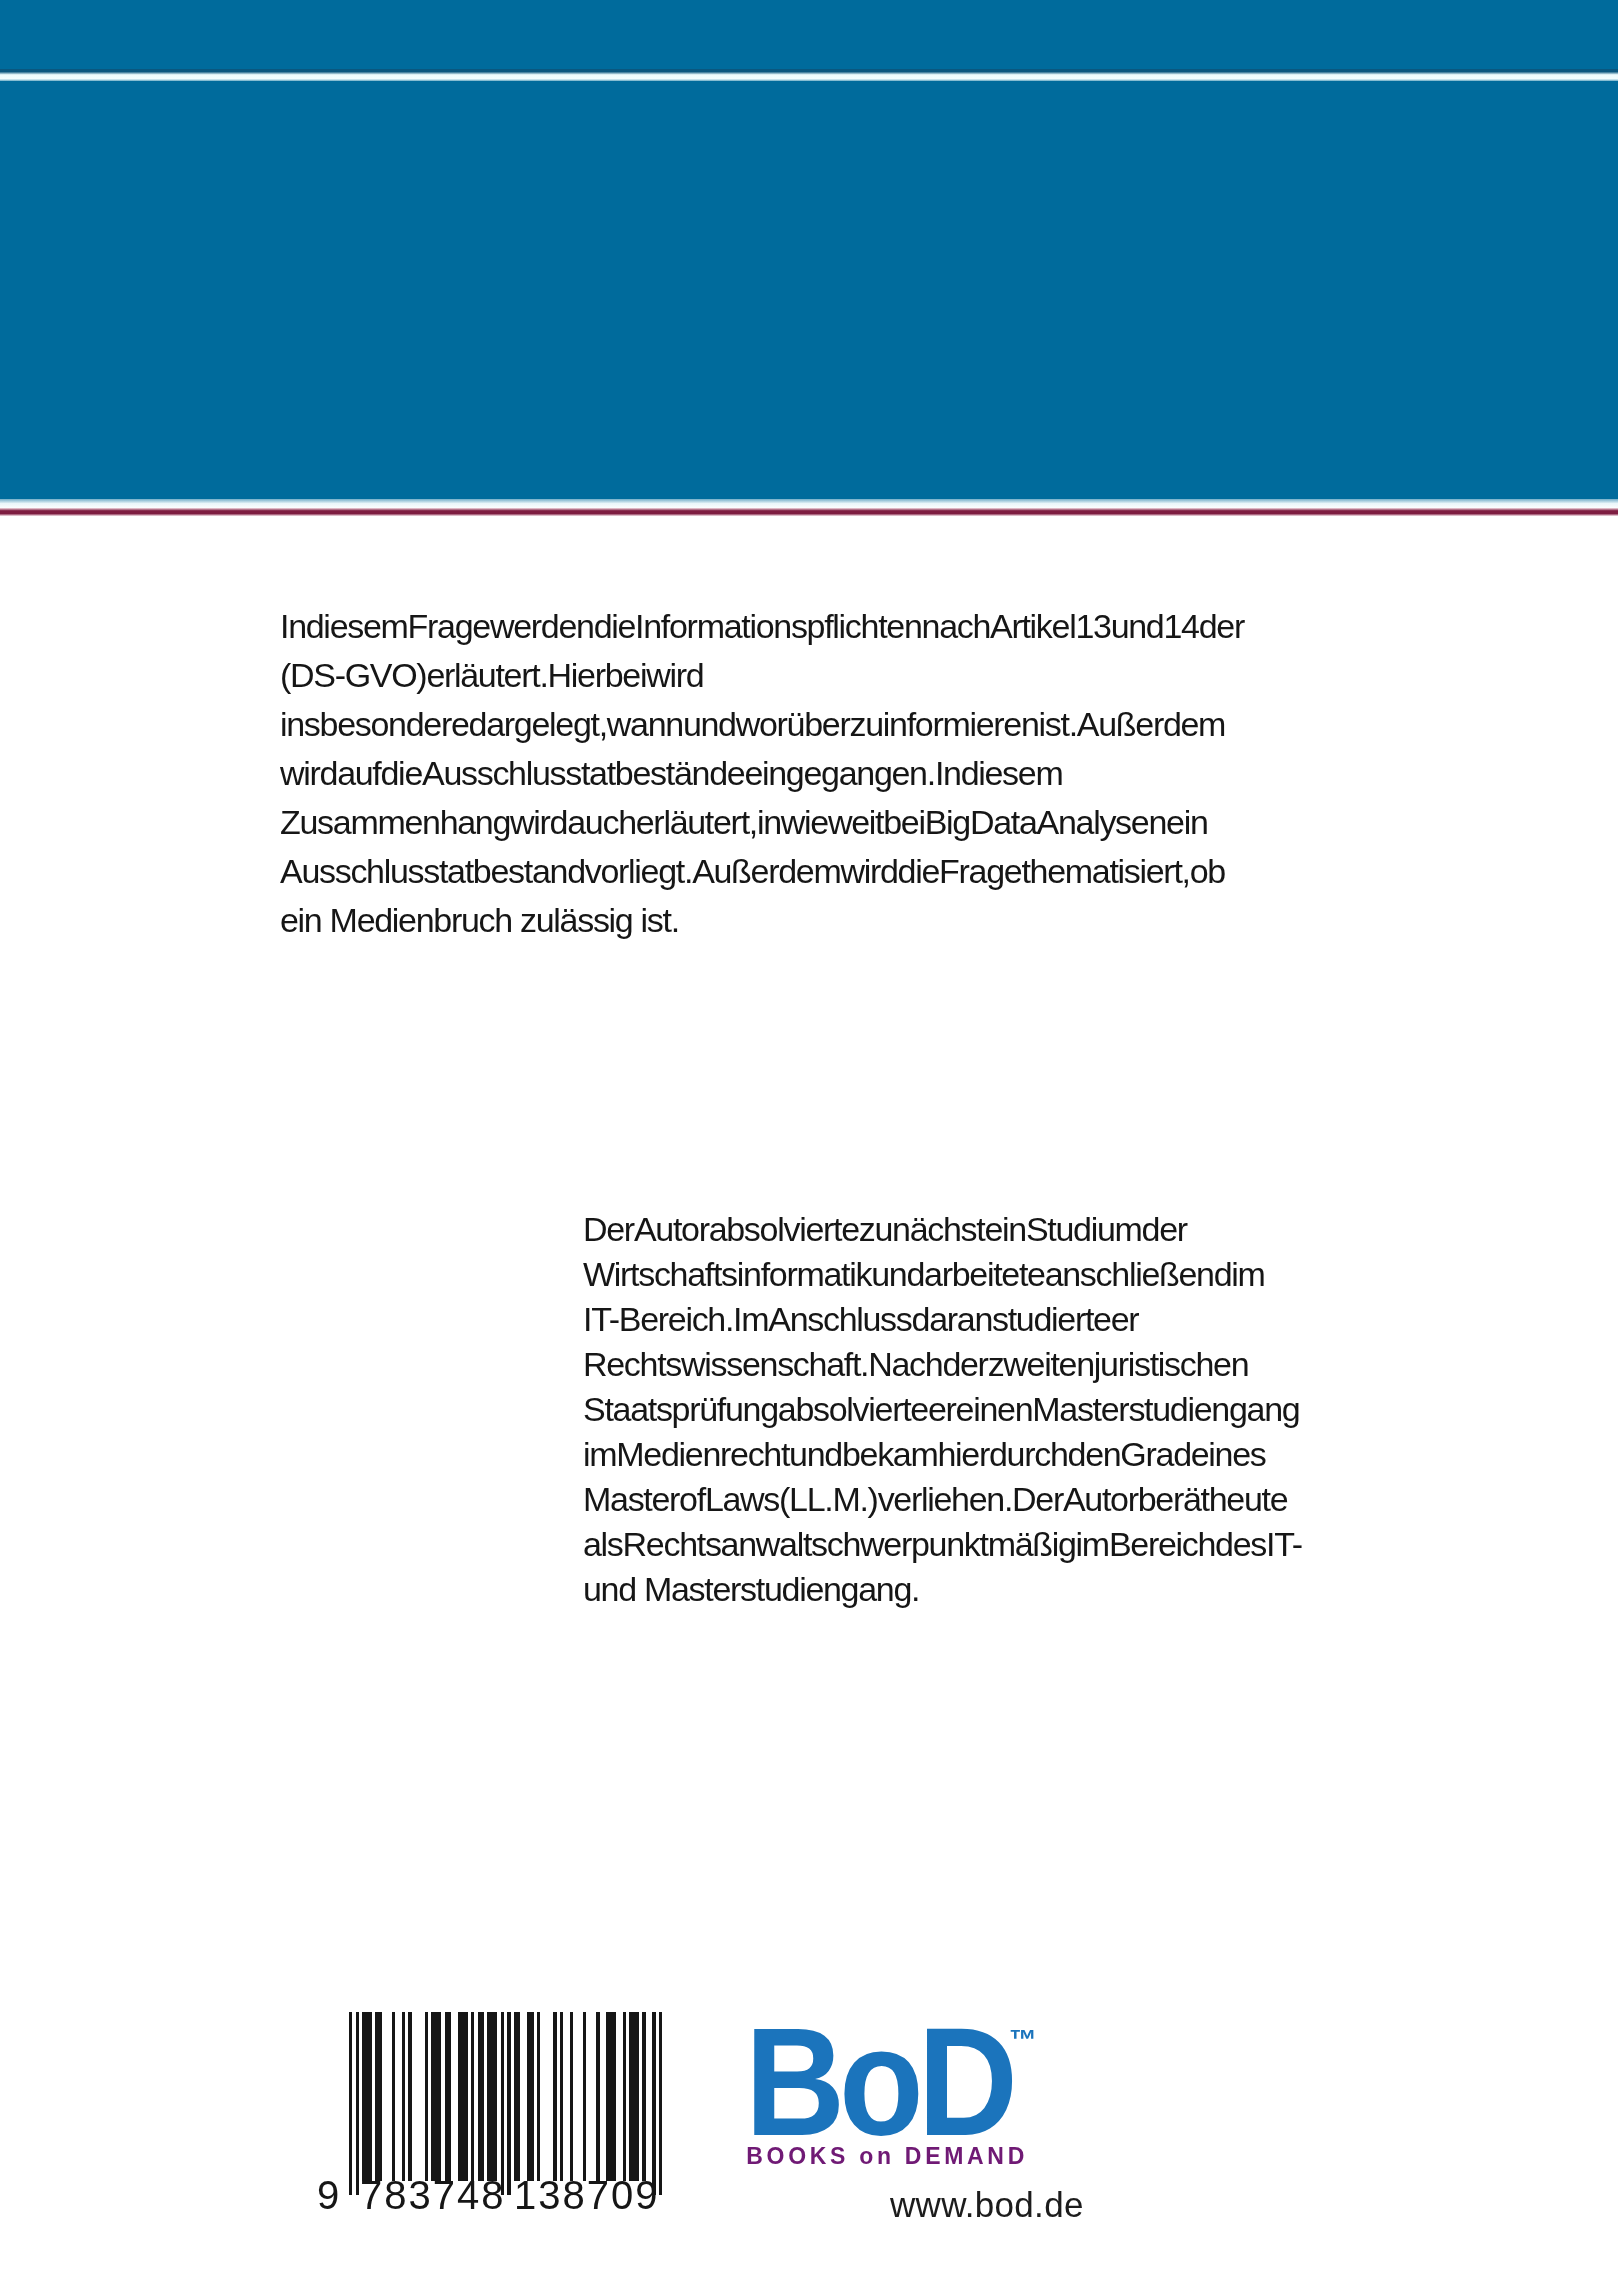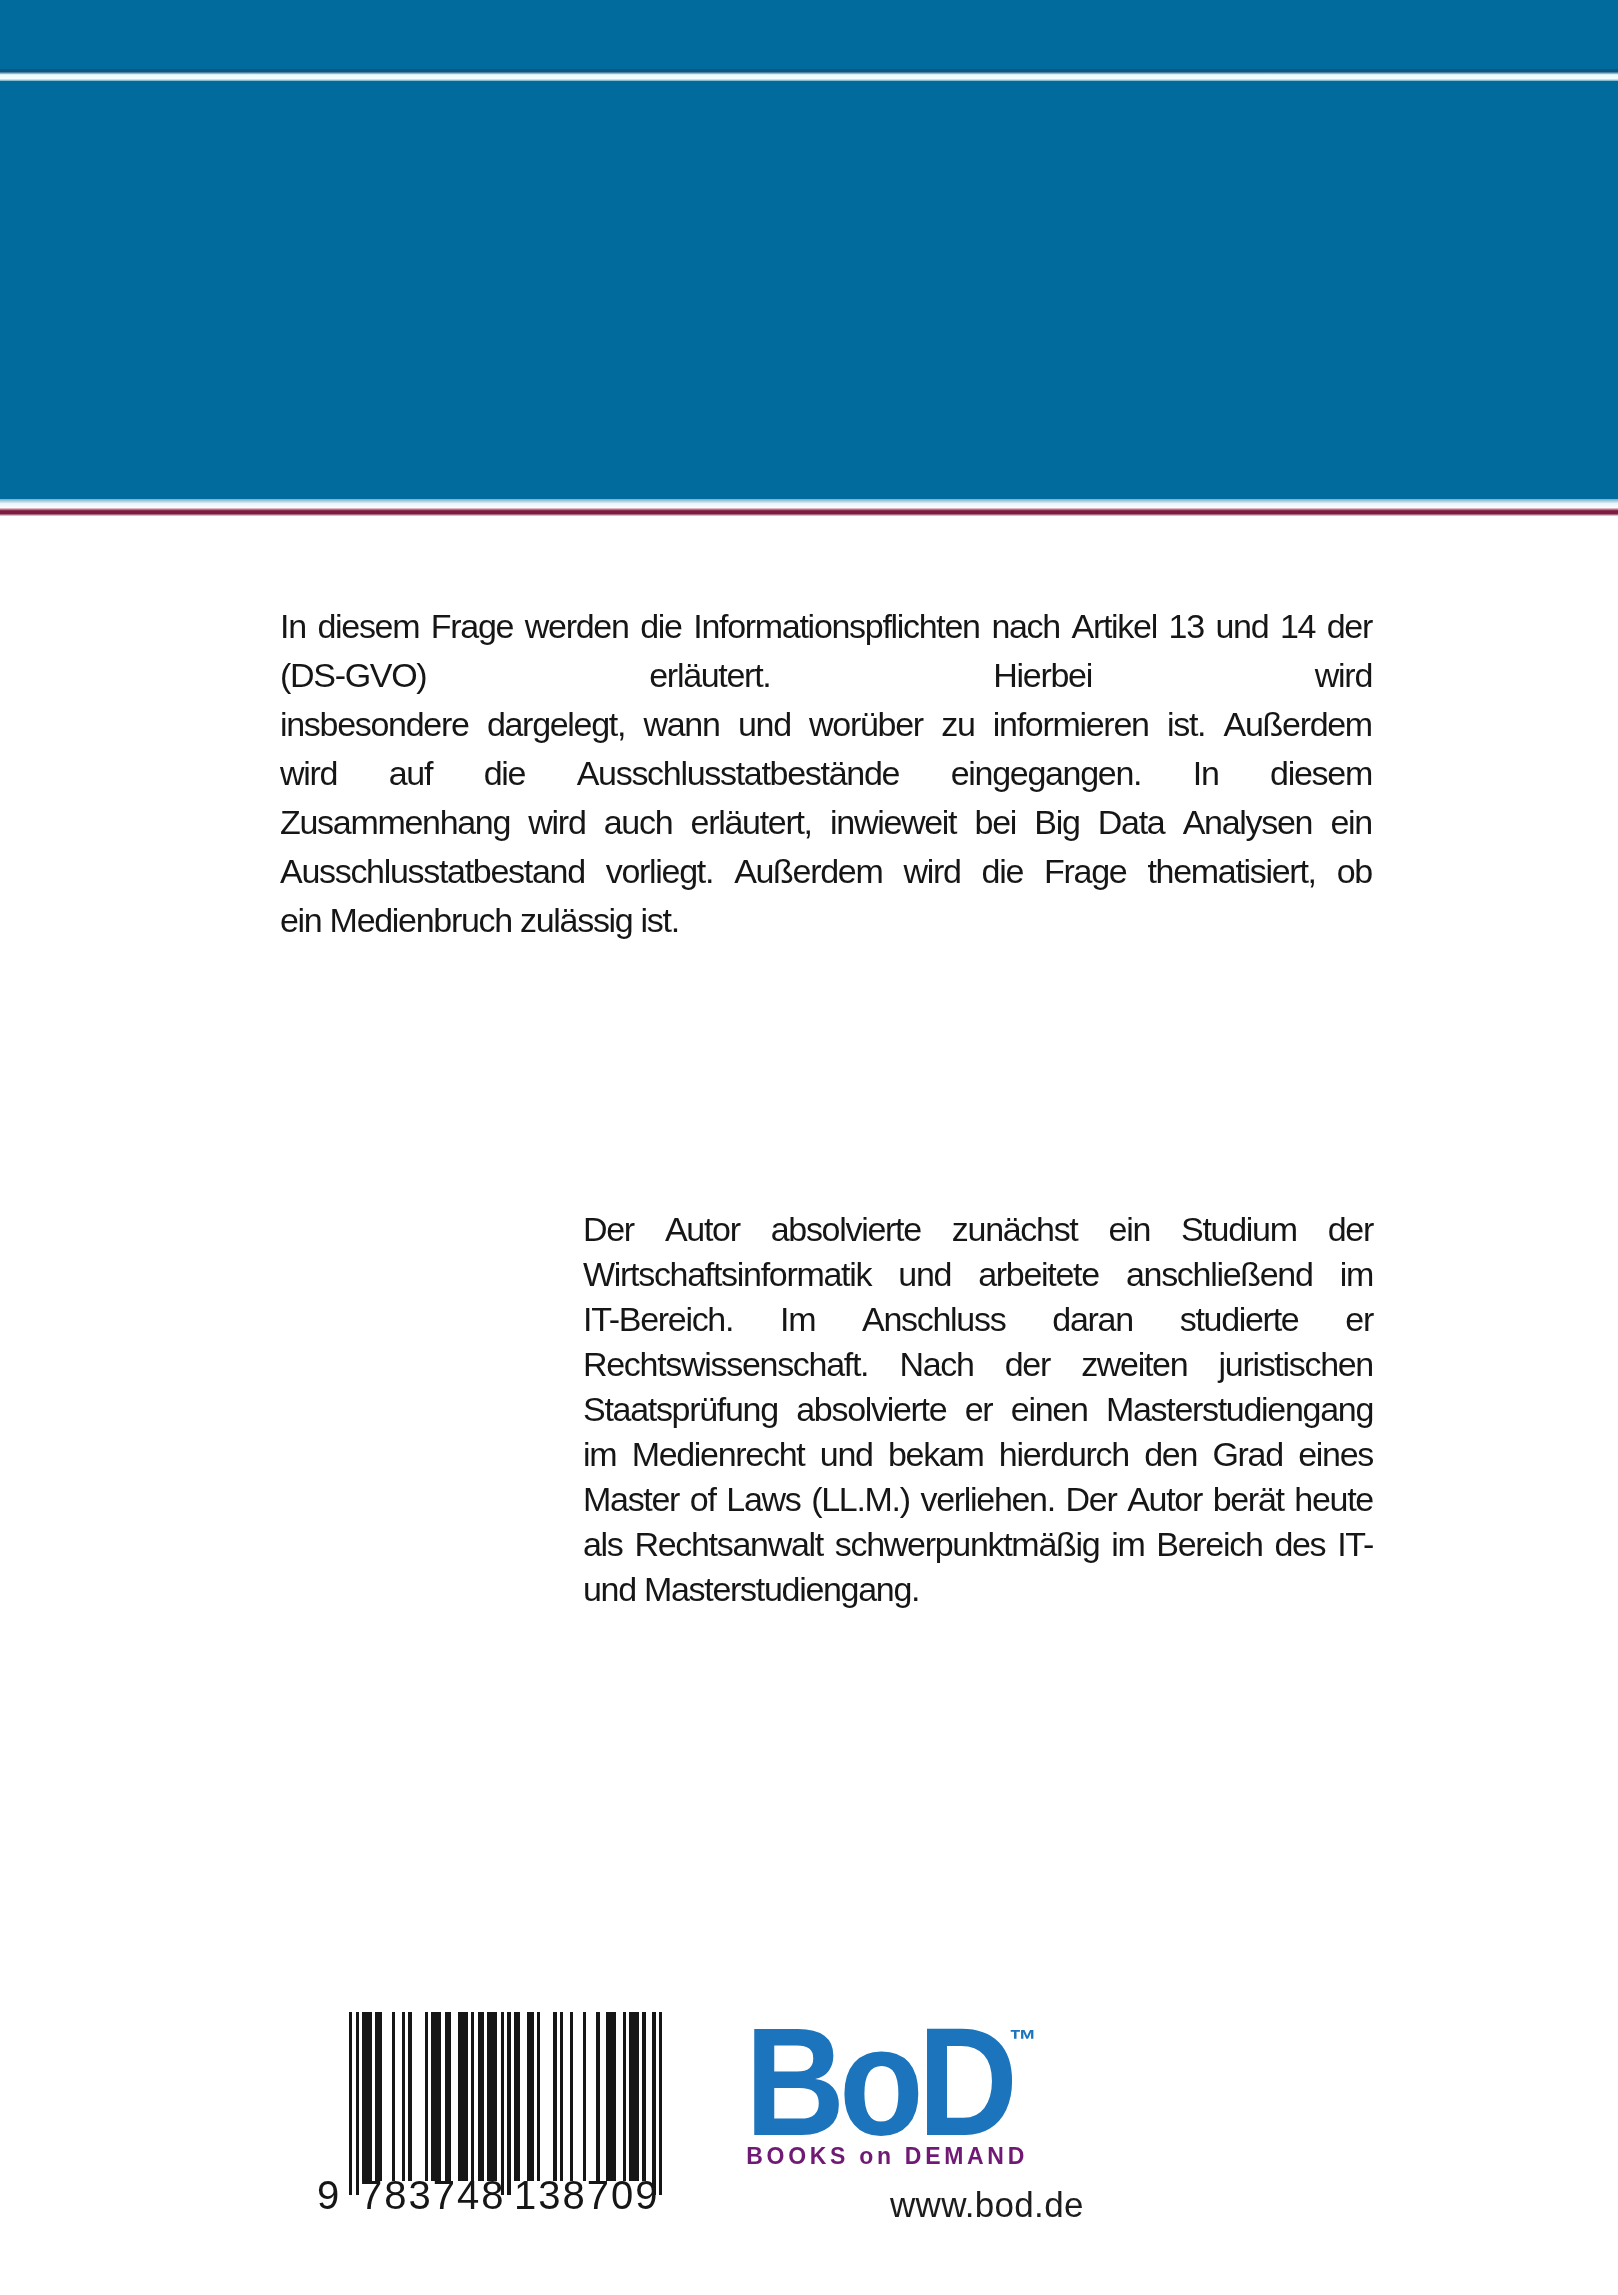--- a/index.html
+++ b/index.html
@@ -18,21 +18,21 @@
     background:linear-gradient(to bottom,rgba(0,107,156,0.55) 0%,rgba(220,240,246,0.6) 45%,#ffffff 100%);
   }
   .red-line{
     position:absolute;left:0;top:508px;width:1618px;height:8px;
     background:linear-gradient(to bottom,#f2d9e1 0%,#7e1d41 35%,#7e1d41 70%,#f6e4ea 100%);
   }
   
   .para{position:absolute;color:#161616;}
   .blurb{left:280px;top:602px;width:1092px;font-size:34px;line-height:49px;letter-spacing:-1.3px;}
   .bio{left:583px;top:1207px;width:790px;font-size:34px;line-height:45px;letter-spacing:-1.3px;}
-  .jline{display:flex;justify-content:space-between;white-space:nowrap;height:inherit;}
+  .jline{display:flex;white-space:nowrap;height:inherit;}
   .jlast{display:block;white-space:nowrap;}
   
   .barcode{position:absolute;left:317px;top:2012px;width:351px;height:209px;background:#ffffff;}
   .bars{position:absolute;left:32px;top:0;width:312px;height:183px;display:flex;align-items:flex-start;}
   .module{flex:none;width:3.3px;height:169px;background:transparent;}
   .module.on{background:#161616;}
   .module.guard{height:183px;}
   .bcnum{position:absolute;top:163px;font-size:40px;line-height:40px;color:#161616;letter-spacing:2px;}
   .bc-first{left:0;}
   .bc-g1{left:43px;}

